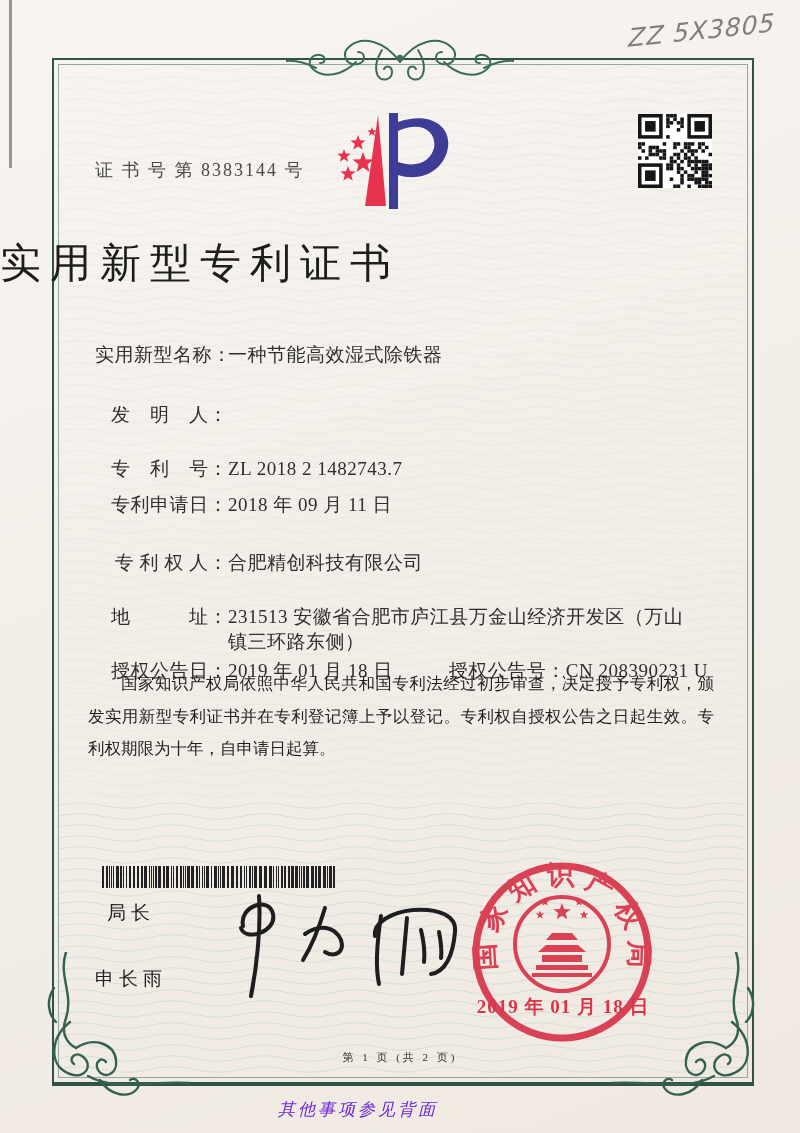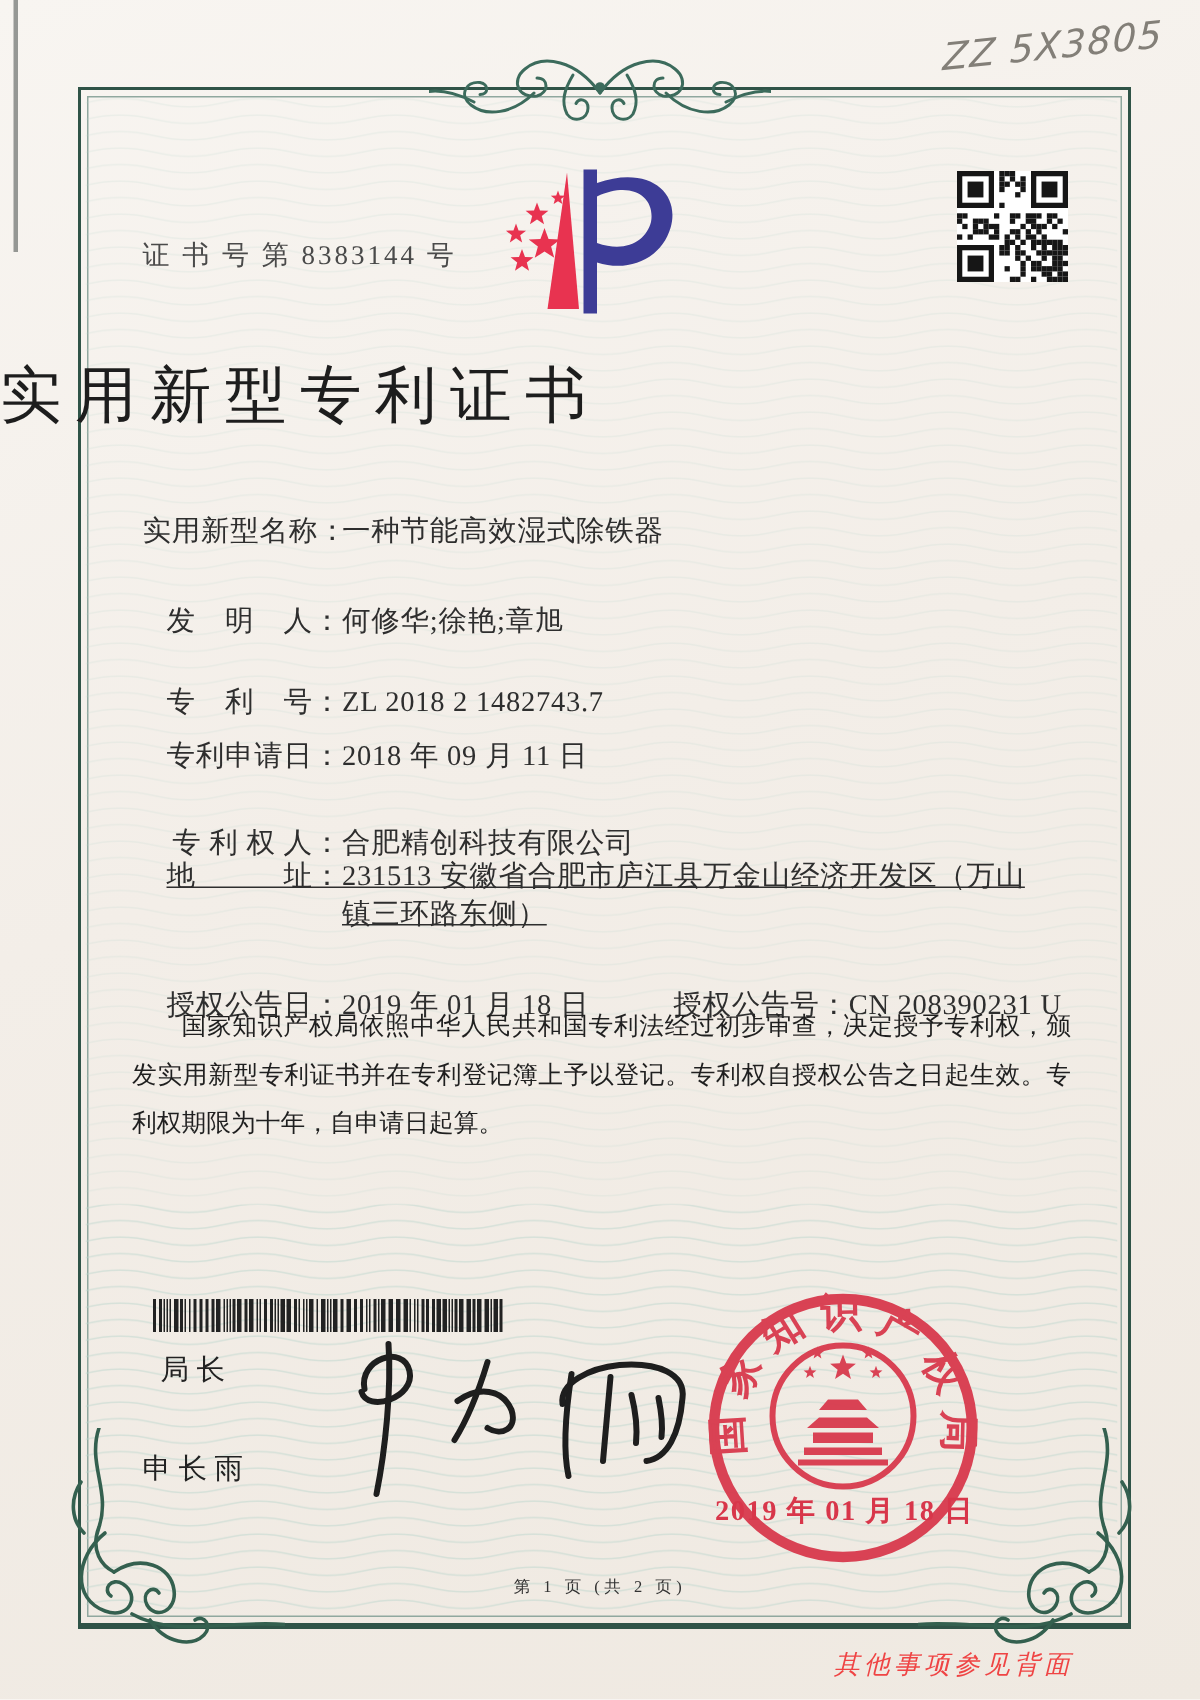--- a/index.html
+++ b/index.html
@@ -21,35 +21,35 @@
   .logo{left:336px;top:112px;}
   .qr{left:638px;top:114px;background:#fff;}
   .title{left:0;top:236px;width:728px;text-align:left;font-size:41px;
     letter-spacing:9px;color:#1d1d1d;font-weight:500;}
   .row{left:95px;display:flex;align-items:flex-start;font-size:19px;
     letter-spacing:.5px;color:#2e2e2e;line-height:25px;}
   .row .lbl{width:133px;flex:none;white-space:nowrap;text-align:right;}
   .row .val{max-width:472px;}
   .row .lbl2{margin-left:56px;white-space:nowrap;}
   .r0{top:342px;}.r1{top:402px;}.r2{top:456px;}.r3{top:492px;}
-  .r4{top:550px;}.r5{top:572px;text-decoration:underline;}.r6{top:658px;}
+  .r4{top:550px;}.r5{top:604px;}.r6{top:658px;}
   .paras{left:88px;top:668px;width:626px;font-size:16.5px;line-height:32.5px;
     text-align:justify;color:#1f1f1f;}
   .paras p{margin:0;text-indent:2em;}
   .barcode{left:100px;top:866px;}
   .signer{left:95px;font-size:19px;letter-spacing:5px;color:#222;}
   .signer.t1{top:900px;margin-left:12px;}.signer.t2{top:966px;}
   .signature{left:205px;top:884px;}
   .seal{left:462px;top:852px;opacity:.93;}
   .seal-date{left:468px;top:994px;width:190px;text-align:center;font-size:19px;
     letter-spacing:1px;color:#d8364a;font-weight:bold;}
   .page-info{left:0;top:1050px;width:800px;text-align:center;font-size:11px;
     letter-spacing:3px;color:#333;}
-  .back-note{left:0;top:1098px;width:716px;text-align:right;font-size:17px;
-    letter-spacing:3px;color:#ef4444;font-style:italic;}
+  .back-note{left:0;top:1098px;width:716px;text-align:center;font-size:17px;
+    letter-spacing:3px;color:#6d28d9;font-style:italic;}
   .handwriting{left:628px;top:16px;font-size:25px;color:#837f78;
     font-family:"DejaVu Sans",sans-serif;font-style:italic;
     transform:rotate(-6deg) skewX(-8deg);letter-spacing:1px;}
 </style>
 </head>
 <body>
 
 <div class="abs edge-line"></div>
 
 <div class="abs handwriting">ZZ 5X3805</div>
@@ -248,21 +248,20 @@
 </svg>
 
 <div class="abs title">实用新型专利证书</div>
 
 <div class="abs row r0">
   <span class="lbl">实用新型名称：</span>
   <span class="val">一种节能高效湿式除铁器</span>
 </div>
 <div class="abs row r1">
   <span class="lbl">发　明　人：</span>
-  <span class="val">何修华;徐艳;章旭</span>
 </div>
 <div class="abs row r2">
   <span class="lbl">专　利　号：</span>
   <span class="val">ZL 2018 2 1482743.7</span>
 </div>
 <div class="abs row r3">
   <span class="lbl">专利申请日：</span>
   <span class="val">2018 年 09 月 11 日</span>
 </div>
 <div class="abs row r4">

